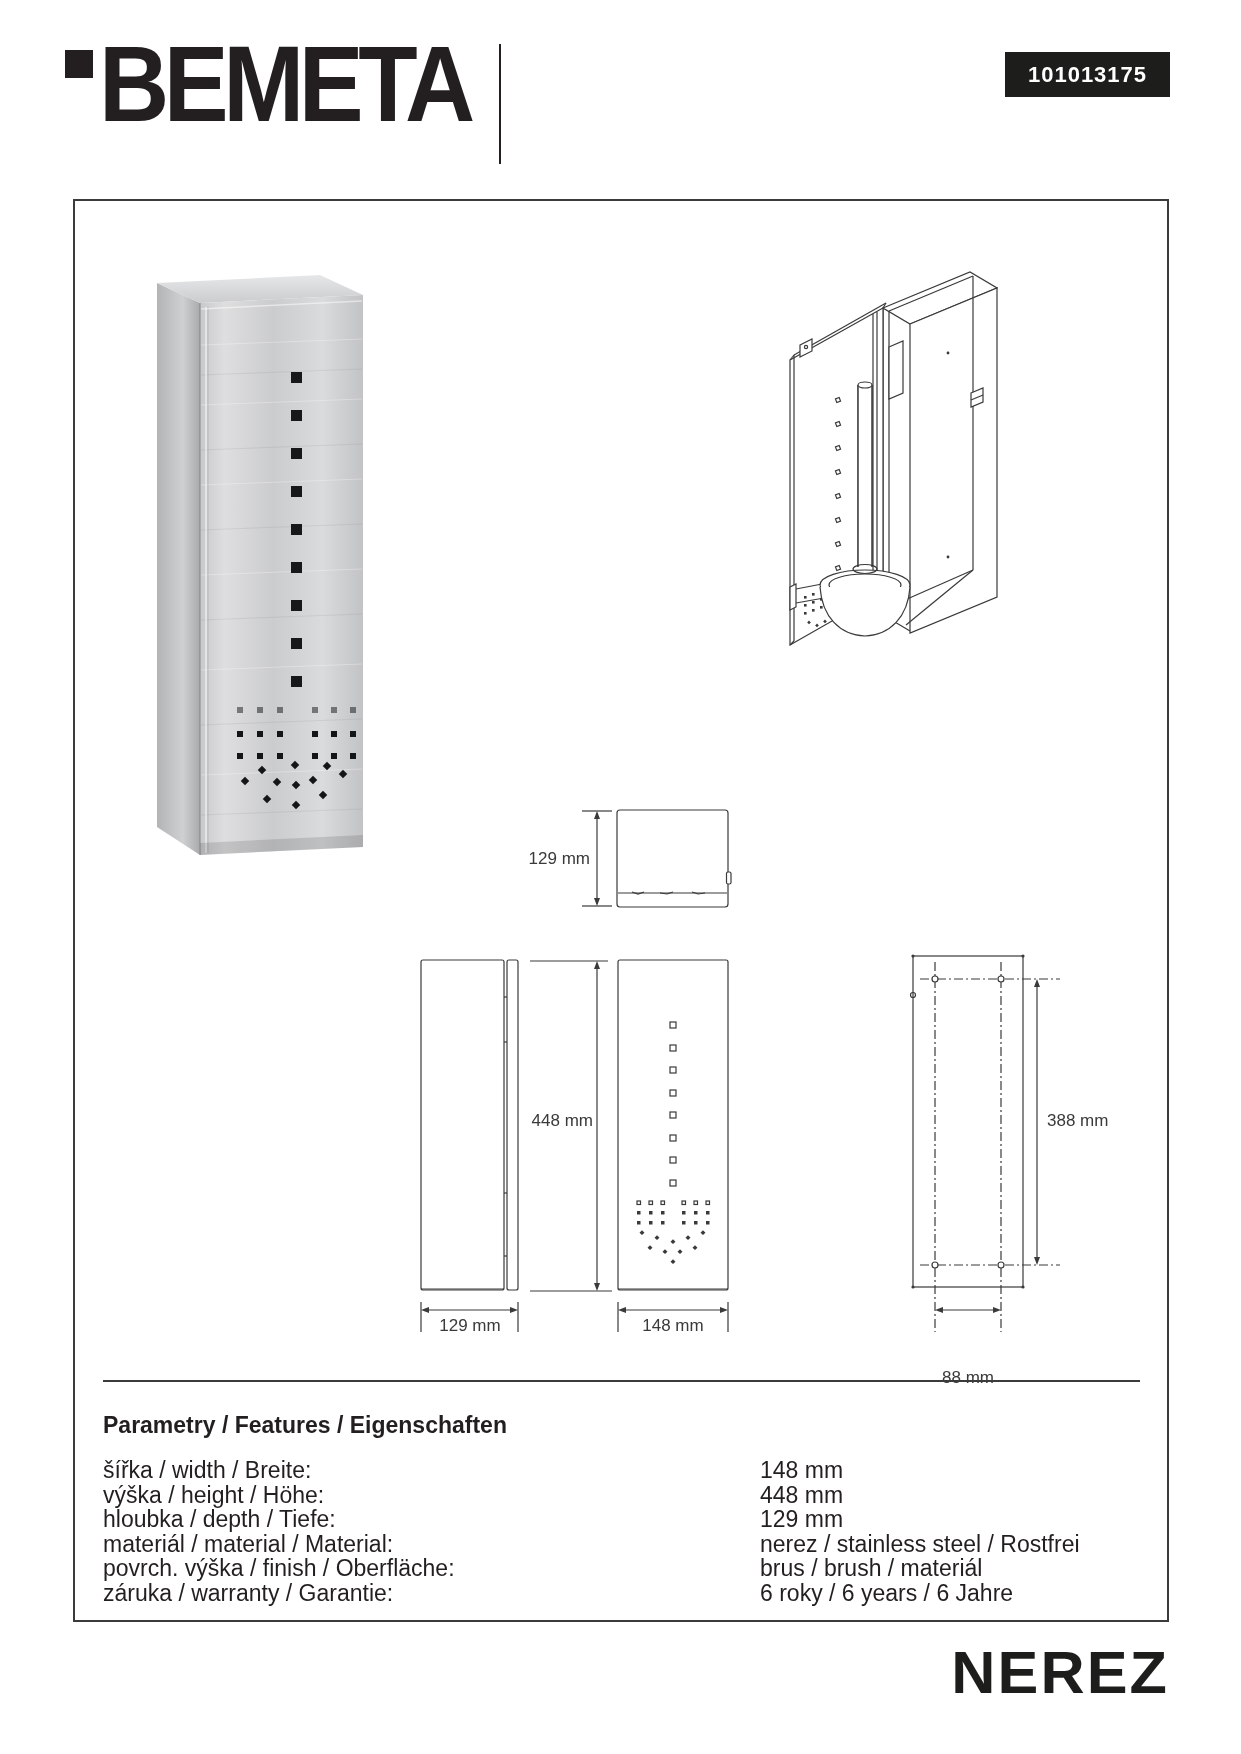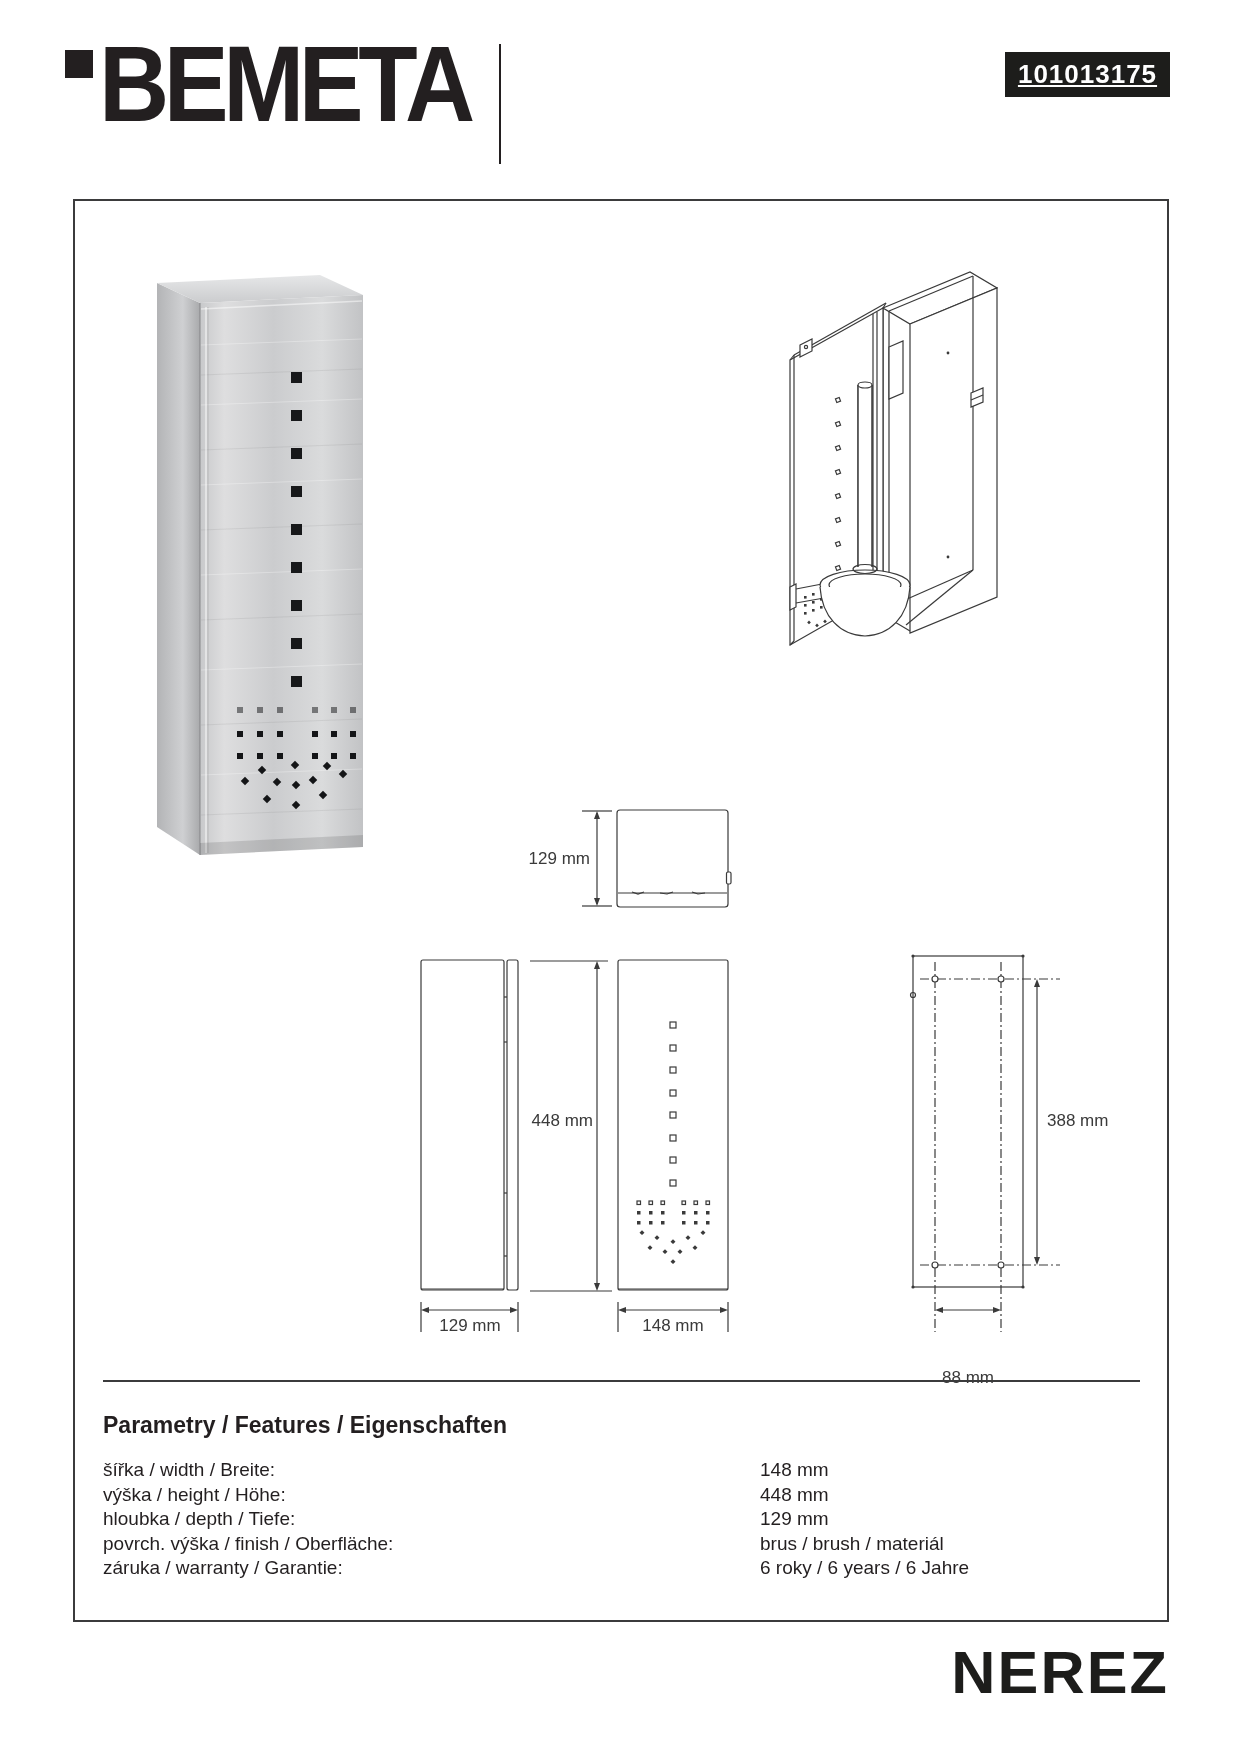--- a/index.html
+++ b/index.html
@@ -5,30 +5,30 @@
   html,body{margin:0;padding:0;background:#fff;}
   .page{position:relative;width:1241px;height:1734px;background:#ffffff;overflow:hidden;
         font-family:"Liberation Sans", sans-serif;color:#231f20;}
   
   .logo-square{position:absolute;left:65px;top:50px;width:28px;height:28px;background:#231f20;}
   .logo-text{position:absolute;left:99px;top:30px;font-size:108px;font-weight:700;line-height:108px;
              letter-spacing:-6px;color:#231f20;transform:scaleX(.90);transform-origin:left top;white-space:nowrap;}
   .header-divider{position:absolute;left:499px;top:44px;width:2px;height:120px;background:#231f20;}
   .titles{position:absolute;left:519px;top:40px;font-size:27px;font-weight:700;line-height:40px;white-space:nowrap;}
   .badge{position:absolute;left:1005px;top:52px;width:165px;height:45px;background:#1d1d1b;color:#fff;
-         font-size:26px;font-weight:700;letter-spacing:1px;display:flex;align-items:center;justify-content:center;text-decoration:underline;}
+         font-size:22px;font-weight:700;letter-spacing:1px;display:flex;align-items:center;justify-content:center;}
   
   .main-box{position:absolute;left:73px;top:199px;width:1096px;height:1423px;border:2px solid #3b3b3c;box-sizing:border-box;}
   .abs{position:absolute;}
   .dim-label{position:absolute;font-size:17px;color:#3a3a3a;white-space:nowrap;}
   .t-right{text-align:right;}
   .t-center{text-align:center;}
   .separator{position:absolute;left:103px;top:1380px;width:1037px;height:2px;background:#3b3b3c;}
   .param-heading{position:absolute;left:103px;top:1412px;font-size:23px;font-weight:700;}
-  .param-rows{position:absolute;left:103px;top:1458px;width:1020px;font-size:19px;line-height:24.5px;}
+  .param-rows{position:absolute;left:103px;top:1458px;width:1020px;font-size:23px;line-height:24.5px;}
   .param-row{display:grid;grid-template-columns:657px auto;}
   .nerez{position:absolute;left:900px;top:1638px;width:269px;text-align:right;font-size:60px;font-weight:700;
          letter-spacing:2px;color:#1d1d1b;transform:scaleX(1.02);transform-origin:right top;}
   svg{display:block;}
   .ln{stroke:#3a3a3a;stroke-width:1.2;fill:none;}
   .lnw{stroke:#3a3a3a;stroke-width:1.2;fill:#ffffff;}
   .fl{fill:#3a3a3a;stroke:none;}
 </style>
 </head>
 <body>
@@ -335,20 +335,24 @@
     </div>
     <div class="param-row">
       <span>výška / height / Höhe:</span>
       <span>448 mm</span>
     </div>
     <div class="param-row">
       <span>hloubka / depth / Tiefe:</span>
       <span>129 mm</span>
     </div>
     <div class="param-row">
+      <span>materiál / material / Material:</span>
+      <span>nerez / stainless steel / Rostfrei</span>
+    </div>
+    <div class="param-row">
       <span>povrch. výška / finish / Oberfläche:</span>
       <span>brus / brush / materiál</span>
     </div>
     <div class="param-row">
       <span>záruka / warranty / Garantie:</span>
       <span>6 roky / 6 years / 6 Jahre</span>
     </div>
   </div>
 
   <div class="nerez">NEREZ</div>

